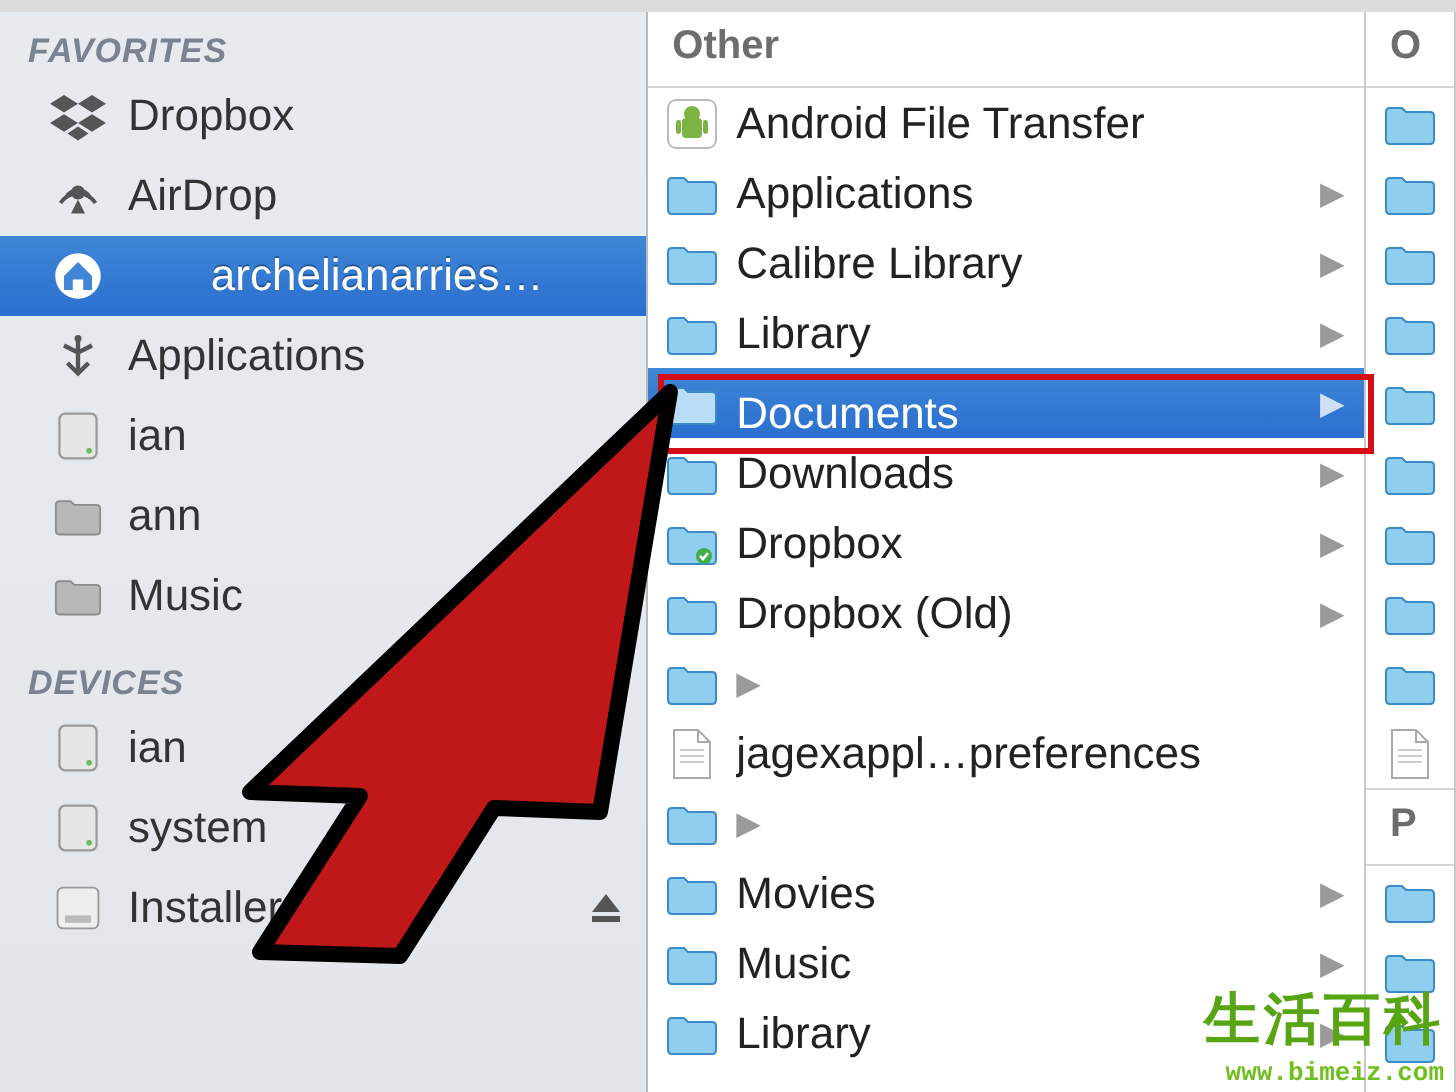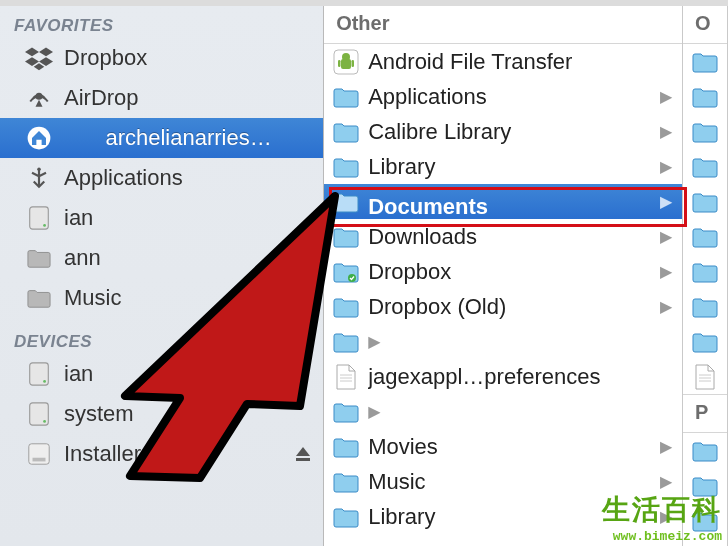--- a/index.html
+++ b/index.html
@@ -17,21 +17,21 @@
   .col { border-right: 1px solid #c9c9c9; height:100%; display:flex; flex-direction:column; }
   .col-main { width: 362px; }
   .col-right { flex:1; }
   .col-header { background:#ffffff; border-bottom:1px solid #d6d6d6; padding:6px 12px 8px 12px; font-size:20px; color:#6d6d6d; font-weight:600; }
   .col-body { flex:1; overflow:hidden; }
   .row { display:flex; align-items:center; gap:8px; padding:2px 8px 2px 8px; font-size:22px; color:#222; height:35px; position:relative; }
   .row .ricon { width:28px; height:28px; flex:0 0 28px; display:flex; align-items:center; justify-content:center; }
   .row .rlabel { flex:1; white-space:nowrap; overflow:hidden; text-overflow:ellipsis; }
   .row .chev { width:14px; color:#9a9a9a; font-size:16px; }
   .row.selected { background: linear-gradient(#3f86d6,#2a6fcf); color:#fff; }
-  .row.selected .rlabel { color:#fff; font-weight:700;margin-top:10px; }
+  .row.selected .rlabel { color:#fff; font-weight:400;margin-top:10px; }
   .row.selected .chev { color:#cfe0f6; }
   .highlight-box { position:absolute; border:3px solid #d40f17; pointer-events:none; z-index:10; }
 
   
   .folder-svg { width:26px; height:22px; }
   .hd-svg { width:24px; height:26px; }
   .gfold { width:24px; height:22px; }
 
   
   .big-cursor { position:absolute; left:25px; top:140px; width:350px; height:340px; z-index:20; pointer-events:none; }

